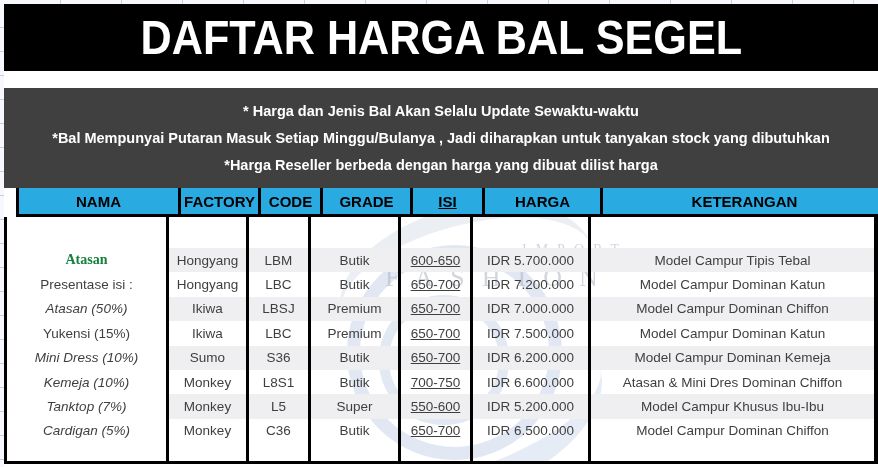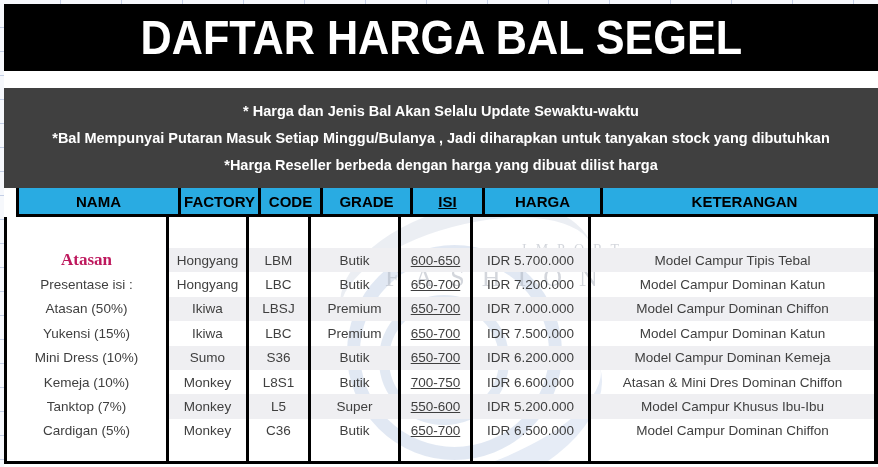--- a/index.html
+++ b/index.html
@@ -64,22 +64,22 @@
   .gap-row { height:31px; display:flex; position:relative; z-index:2; }
   .filler-row { flex:1; display:flex; position:relative; z-index:2; }
   .body-row { height:24.4px; display:flex; position:relative; z-index:2; }
   .body-row.banded .bcell { background:#efeff2; }
   .body-row .bcell.c1 { background:#ffffff; }
   .bcell {
     display:flex; align-items:center; justify-content:center;
     color:#3f3f3f; font-size:13.5px; white-space:nowrap; overflow:hidden;
   }
   .gap-row .bcell, .filler-row .bcell { background:transparent !important; }
-  .nama-bold-serif { font-family:"Liberation Serif", serif; font-weight:bold; font-size:17px; color:#be185d; }
-  .nama-italic { }
+  .nama-bold-serif { font-family:"Liberation Serif", serif; font-weight:bold; font-size:14px; color:#15803d; }
+  .nama-italic { font-style:italic; }
   
   #watermark { position:absolute; left:0; top:0; width:874px; height:247px; z-index:1; pointer-events:none; }
   #wm-ring1 {
     position:absolute; left:340px; top:28px; width:215px; height:215px;
     border:13px solid rgba(176,194,223,0.38); border-radius:50%;
   }
   #wm-ring2 {
     position:absolute; left:372px; top:78px; width:130px; height:130px;
     border:10px solid rgba(150,175,212,0.28); border-radius:50%;
   }

